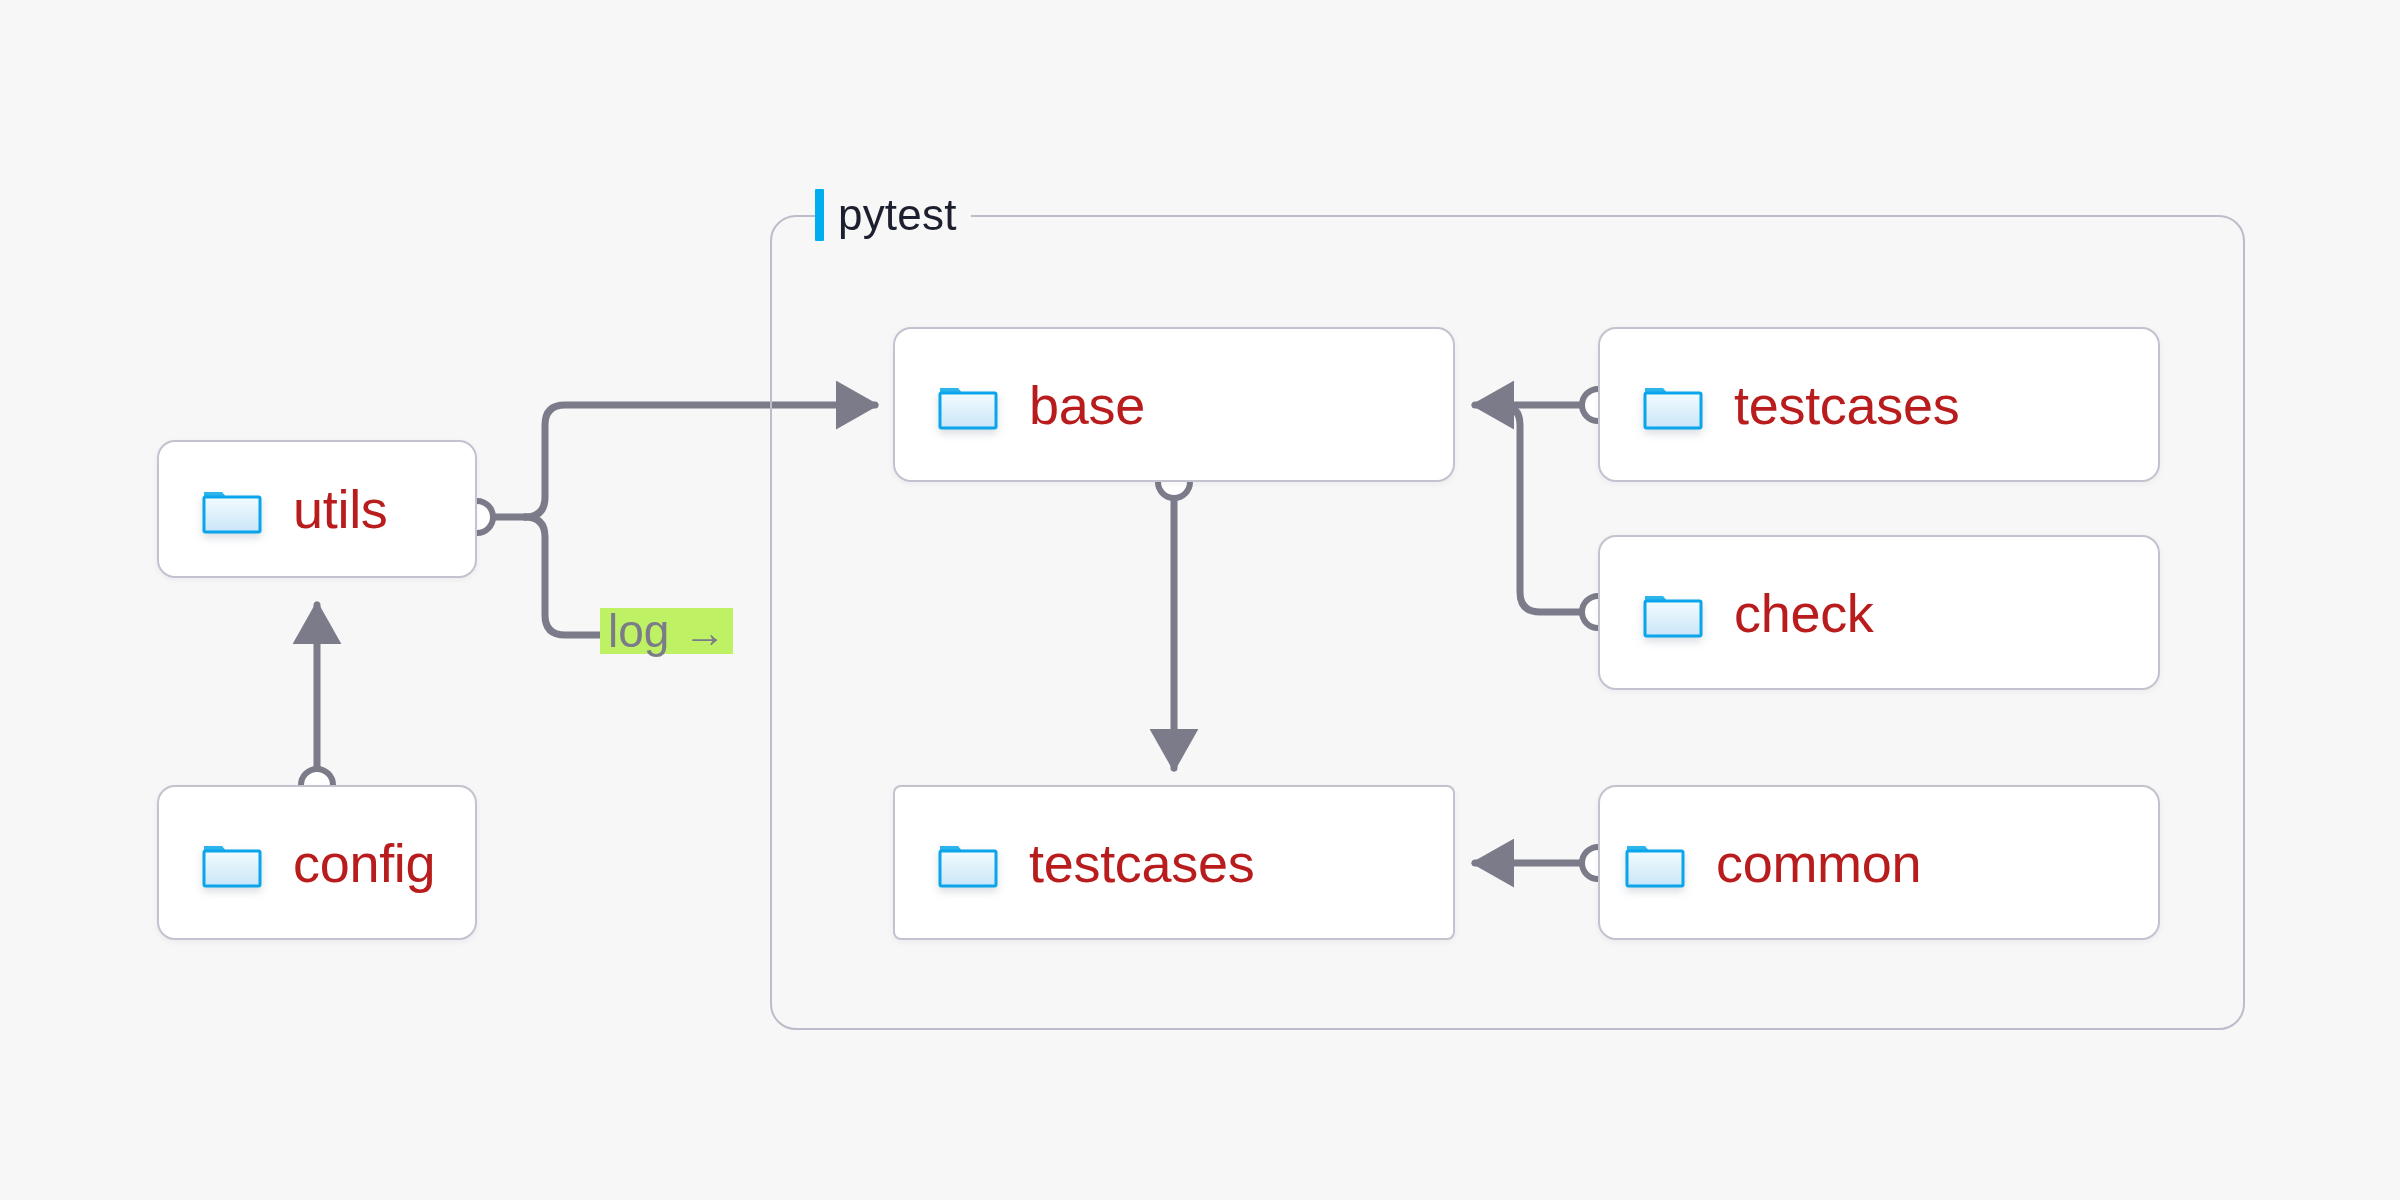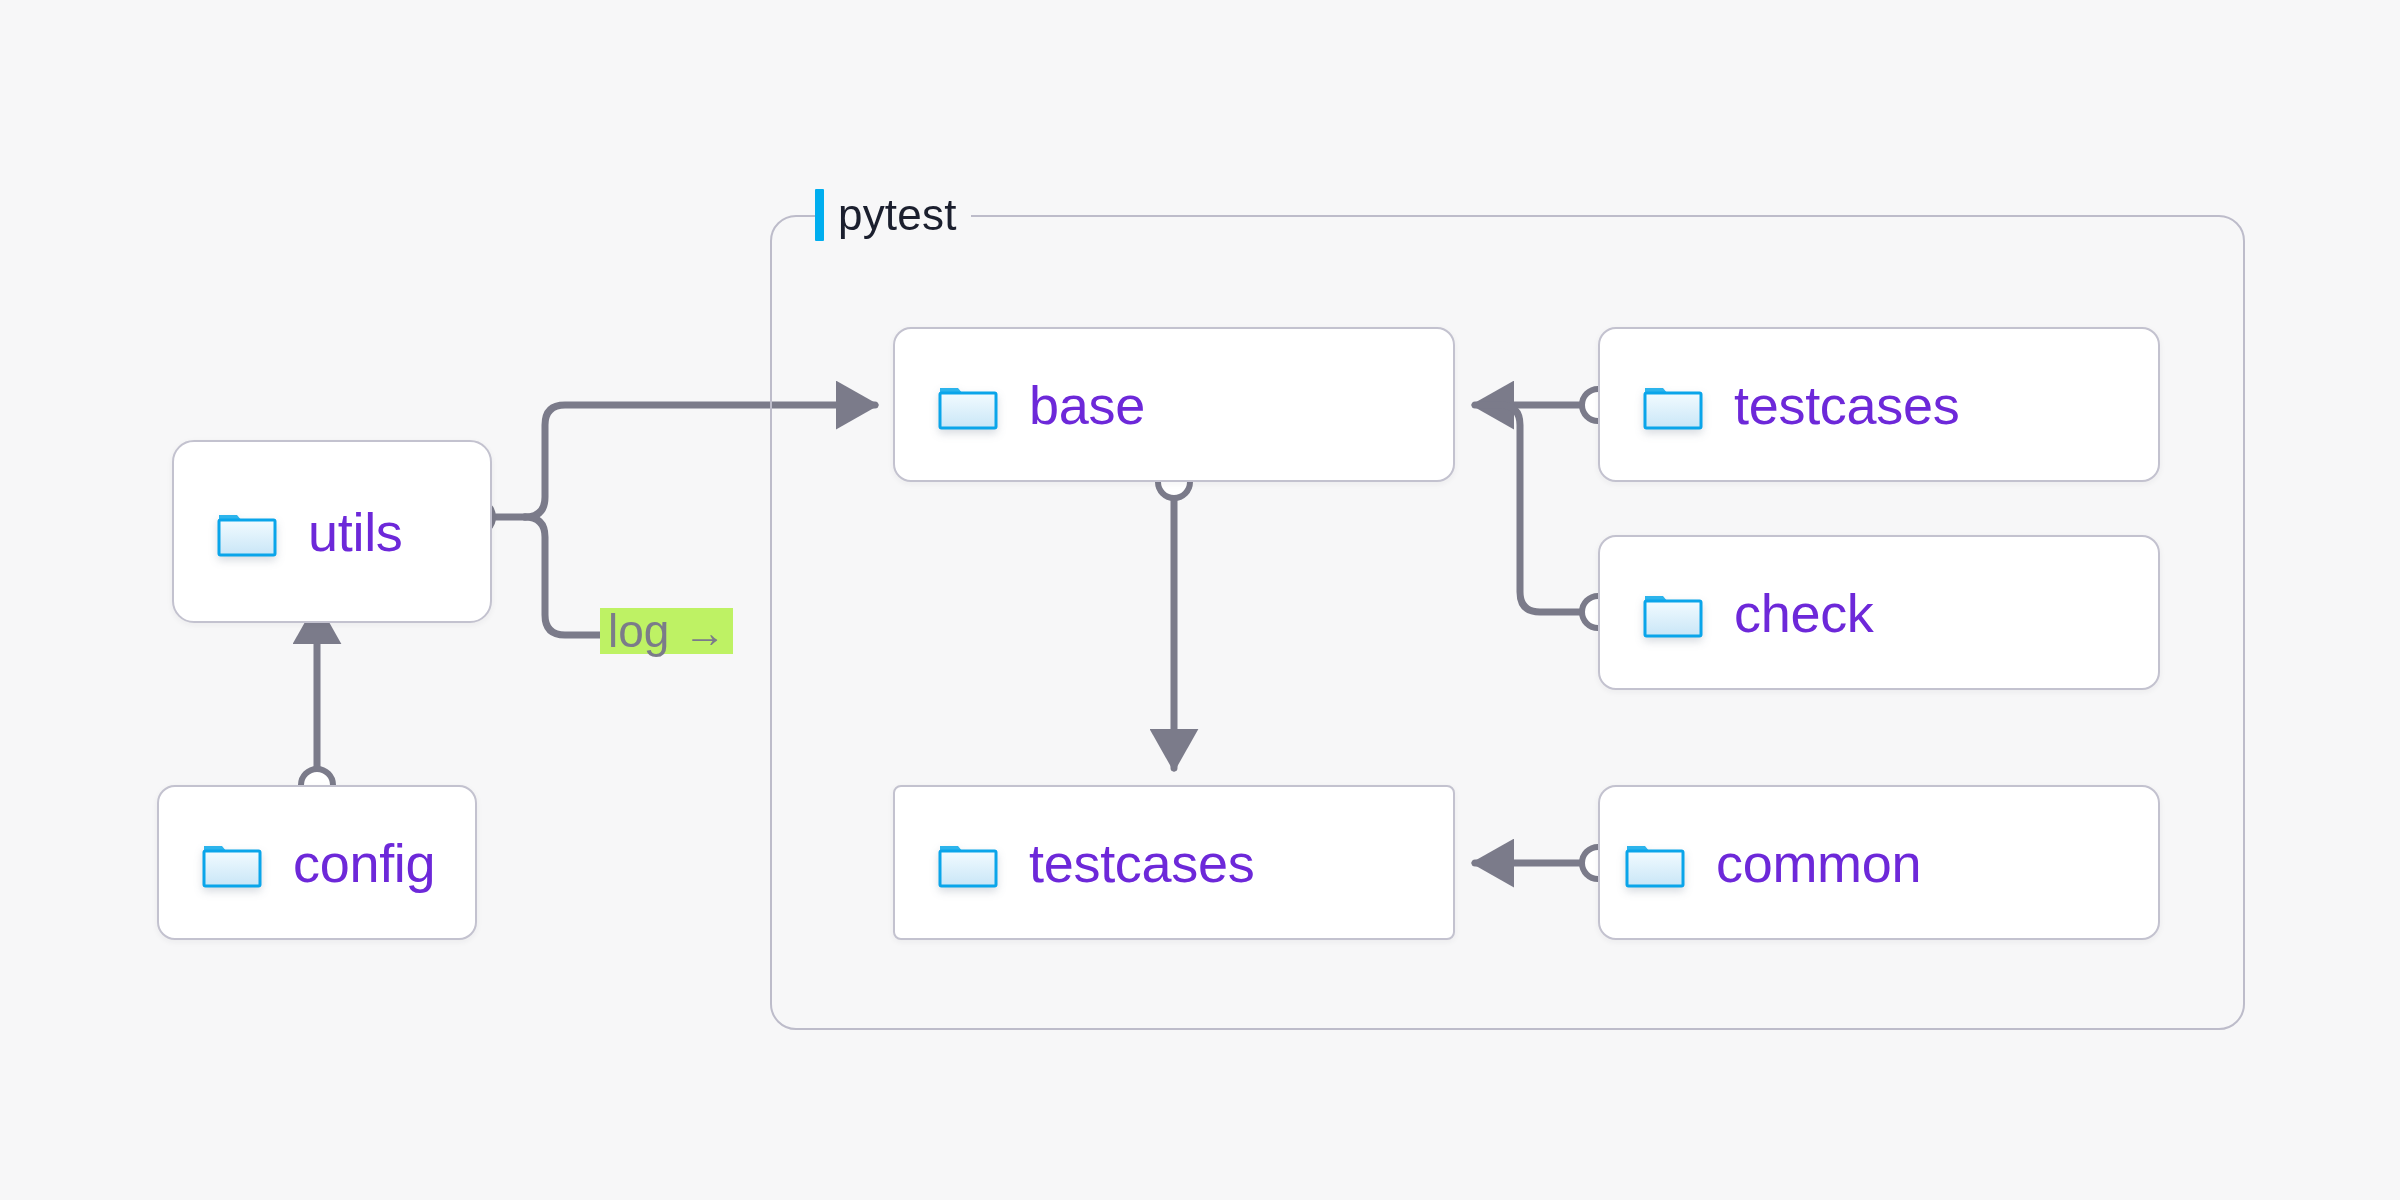--- a/index.html
+++ b/index.html
@@ -61,21 +61,21 @@
     border: 2px solid #c3c2cf;
     border-radius: 18px;
     display: flex;
     align-items: center;
     gap: 30px;
     padding-left: 42px;
     box-shadow: 0 2px 6px rgba(30,32,60,0.055);
   }
   .node-label {
     font-size: 54px;
-    color: #6d28d9;
+    color: #b91c1c;
     letter-spacing: -0.3px;
     line-height: 1;
     white-space: nowrap;
   }
   
   .folder-icon {
     flex: 0 0 auto;
     width: 62px;
     height: 52px;
     position: relative;
@@ -142,21 +142,21 @@
     </g>
   </svg>
 
   <div class="group" style="left:770px; top:215px; width:1475px; height:815px;"></div>
 
   <div class="group-label" style="left:815px; top:187px;">
     <span class="group-label-bar"></span>
     <span class="group-label-text">pytest</span>
   </div>
 
-  <div class="node" style="left:172px; top:440px; width:320px; height:183px;border-radius:22px;">
+  <div class="node" style="left:157px; top:440px; width:320px; height:138px;">
     <span class="folder-icon">
       <svg viewBox="0 0 62 52" xmlns="http://www.w3.org/2000/svg">
         <defs>
           <linearGradient id="fg1" x1="0" y1="0" x2="0" y2="1">
             <stop offset="0%" stop-color="#f2fbff"></stop>
               <stop offset="100%" stop-color="#c9e6f7"></stop>
           </linearGradient>
         </defs>
         <path d="M3 9 h18 l5 6 h33 v3 H3 z" fill="#2cb4ec"></path>
         <rect x="3" y="14" width="56" height="35" rx="1.5" fill="url(#fg1)" stroke="#0aa5ea" stroke-width="3"></rect>

